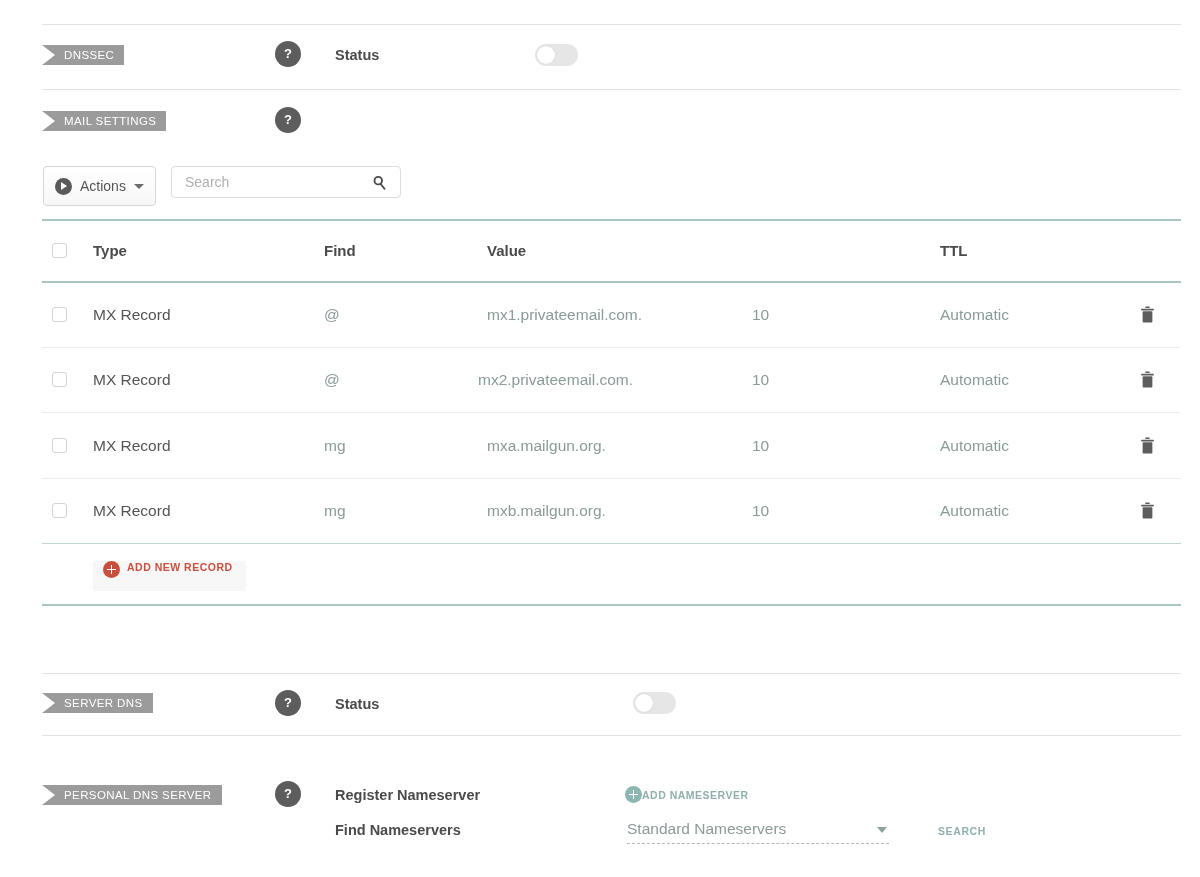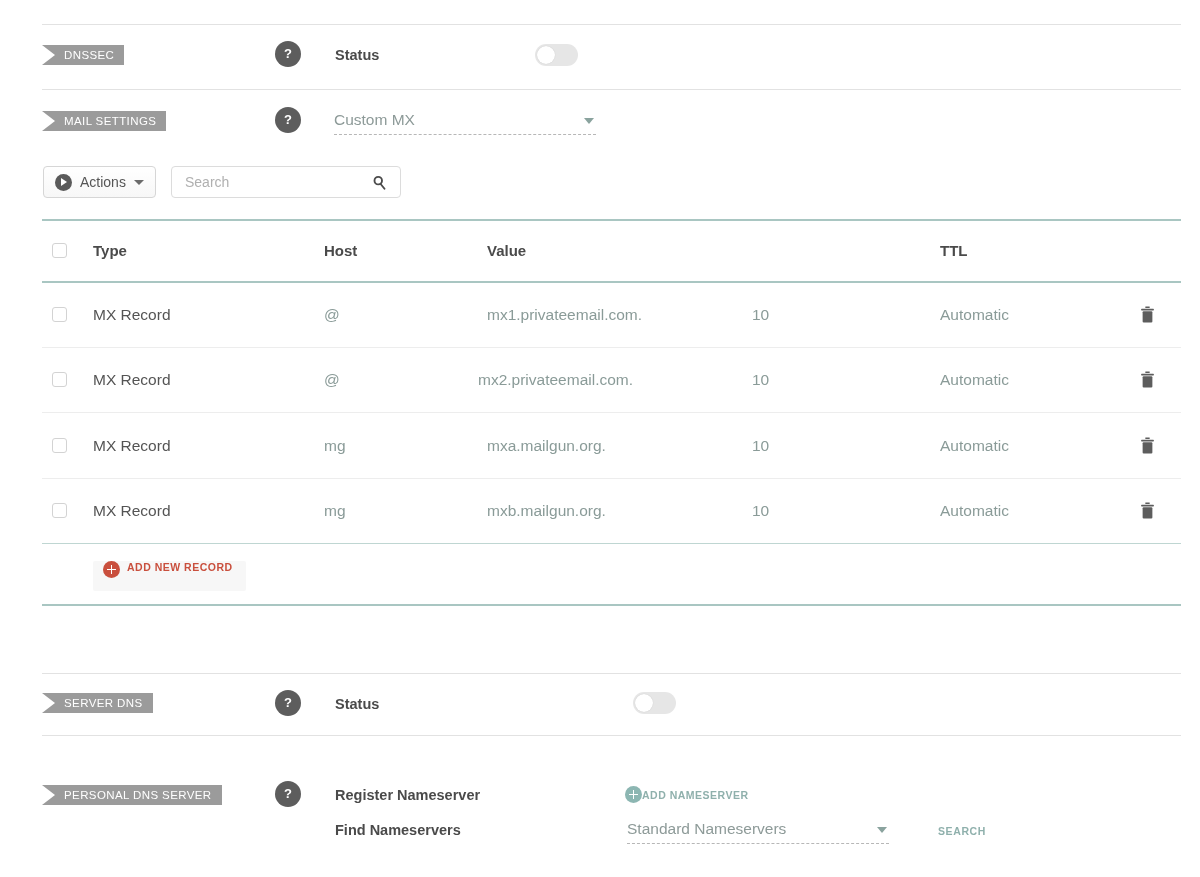--- a/index.html
+++ b/index.html
@@ -133,21 +133,21 @@
     top: 11px;
     width: 0; height: 0;
     border-left: 5.5px solid transparent;
     border-right: 5.5px solid transparent;
     border-top: 6px solid #8aa39e;
   }
 
   
   .actions-btn {
     position: absolute;
-    height: 32px;
+    height: 40px;
     border: 1px solid #d6d6d6;
     border-radius: 4px;
     background: linear-gradient(#ffffff, #f7f7f7);
     display: flex;
     align-items: center;
     padding: 0 11px;
     cursor: pointer;
     gap: 8px;
   }
   .play-ic {
@@ -300,44 +300,40 @@
   <div class="toggle" style="left:535px; top:44px;">
     <div class="knob"></div>
   </div>
 
   <div class="hr" style="top:89px;"></div>
 
   <div class="tag" style="left:42px; top:111px;">MAIL SETTINGS</div>
 
   <div class="help" style="left:275px; top:107px;">?</div>
 
-  <div class="dsel" style="left:334px; top:107px; width:262px;">
-    <span class="val">Custom MX</span>
-    <span class="caret"></span>
-  </div>
 
   <div class="actions-btn" style="left:43px; top:166px;">
     <span class="play-ic"></span>
     <span class="txt">Actions</span>
     <span class="mini-caret"></span>
   </div>
 
   <div class="searchbox" style="left:171px; top:166px; width:230px;">
     <input type="text" placeholder="Search" style="">
     <svg class="search-ic" viewBox="0 0 24 24">
       <circle cx="10" cy="9" r="6" fill="none" stroke="#4b4b4b" stroke-width="3"></circle>
       <line x1="13.5" y1="14" x2="20" y2="22" stroke="#4b4b4b" stroke-width="3" stroke-linecap="round"></line>
     </svg>
   </div>
 
   <div class="hr-teal" style="top:219px;"></div>
 
   <div class="cbox" style="left:52px; top:243px;"></div>
   <div class="cell th" style="left:93px; top:242px;">Type</div>
-  <div class="cell th" style="left:324px; top:242px;">Host</div>
+  <div class="cell th" style="left:324px; top:242px;">Find</div>
   <div class="cell th" style="left:487px; top:242px;">Value</div>
   <div class="cell th" style="left:940px; top:242px;">TTL</div>
 
   <div class="hr-teal" style="top:281px;"></div>
 
   <div>
     <div class="cbox" style="left:52px; top:307px;"></div>
     <div class="cell td-type" style="left:93px; top:306px;">MX Record</div>
     <div class="cell td-soft" style="left:324px; top:306px;">@</div>
     <div class="cell td-soft" style="left:487px; top:306px;">mx1.privateemail.com.</div>

